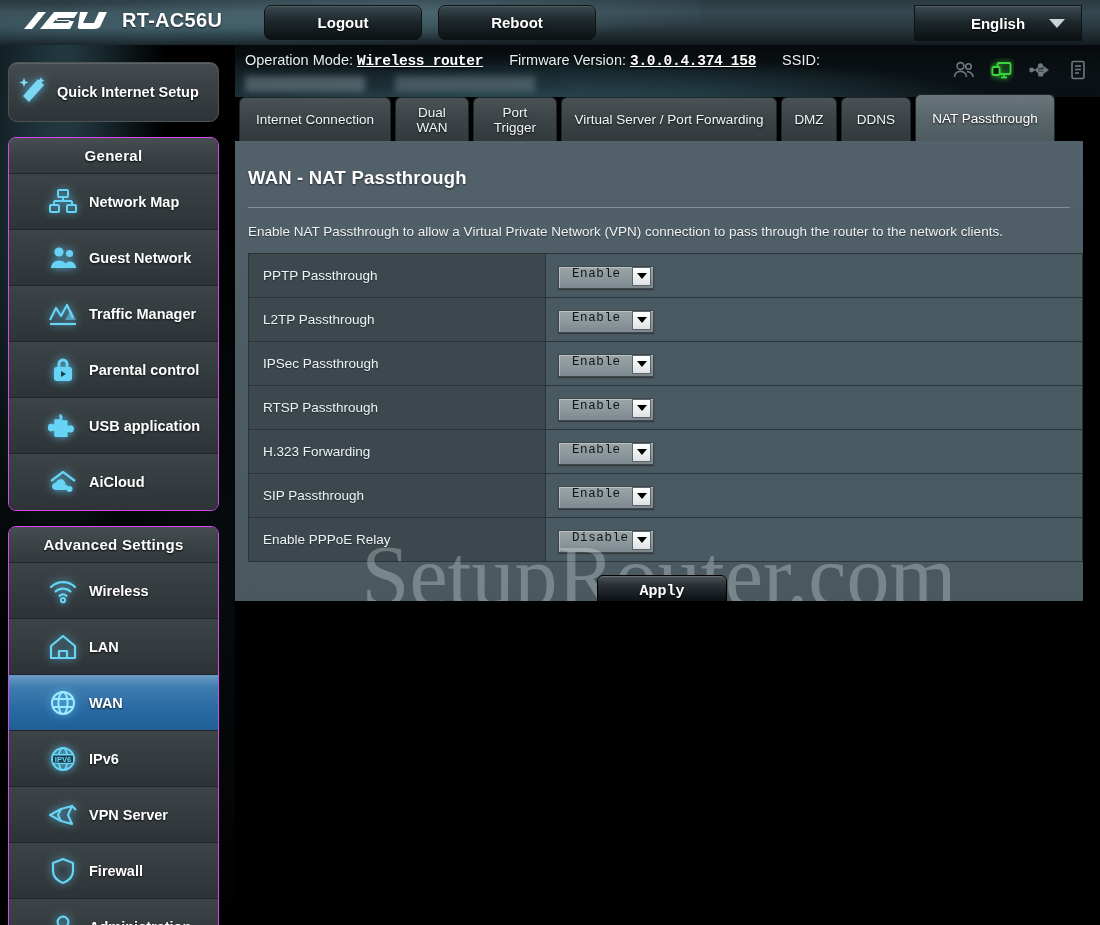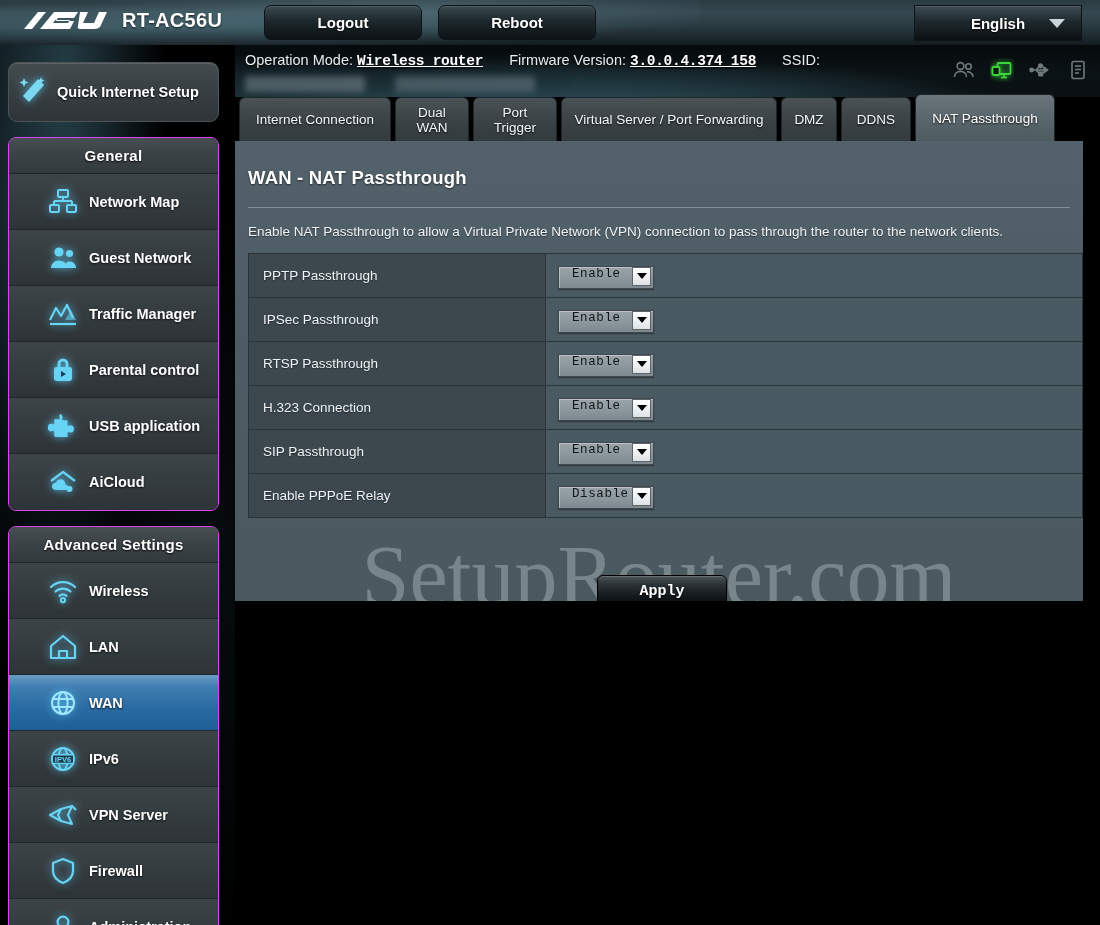--- a/index.html
+++ b/index.html
@@ -533,20 +533,31 @@
           <td class="cell-value">
             <span class="ddl">
               <span class="val">Enable</span>
               <span class="arrow">
                   <i></i>
                 </span>
             </span>
           </td>
         </tr>
         <tr>
+          <td class="cell-label">L2TP Passthrough</td>
+          <td class="cell-value">
+            <span class="ddl">
+              <span class="val">Enable</span>
+              <span class="arrow">
+                  <i></i>
+                </span>
+            </span>
+          </td>
+        </tr>
+        <tr>
           <td class="cell-label">IPSec Passthrough</td>
           <td class="cell-value">
             <span class="ddl">
               <span class="val">Enable</span>
               <span class="arrow">
                   <i></i>
                 </span>
             </span>
           </td>
         </tr>
@@ -555,21 +566,21 @@
           <td class="cell-value">
             <span class="ddl">
               <span class="val">Enable</span>
               <span class="arrow">
                   <i></i>
                 </span>
             </span>
           </td>
         </tr>
         <tr>
-          <td class="cell-label">H.323 Connection</td>
+          <td class="cell-label">H.323 Forwarding</td>
           <td class="cell-value">
             <span class="ddl">
               <span class="val">Enable</span>
               <span class="arrow">
                   <i></i>
                 </span>
             </span>
           </td>
         </tr>
         <tr>

